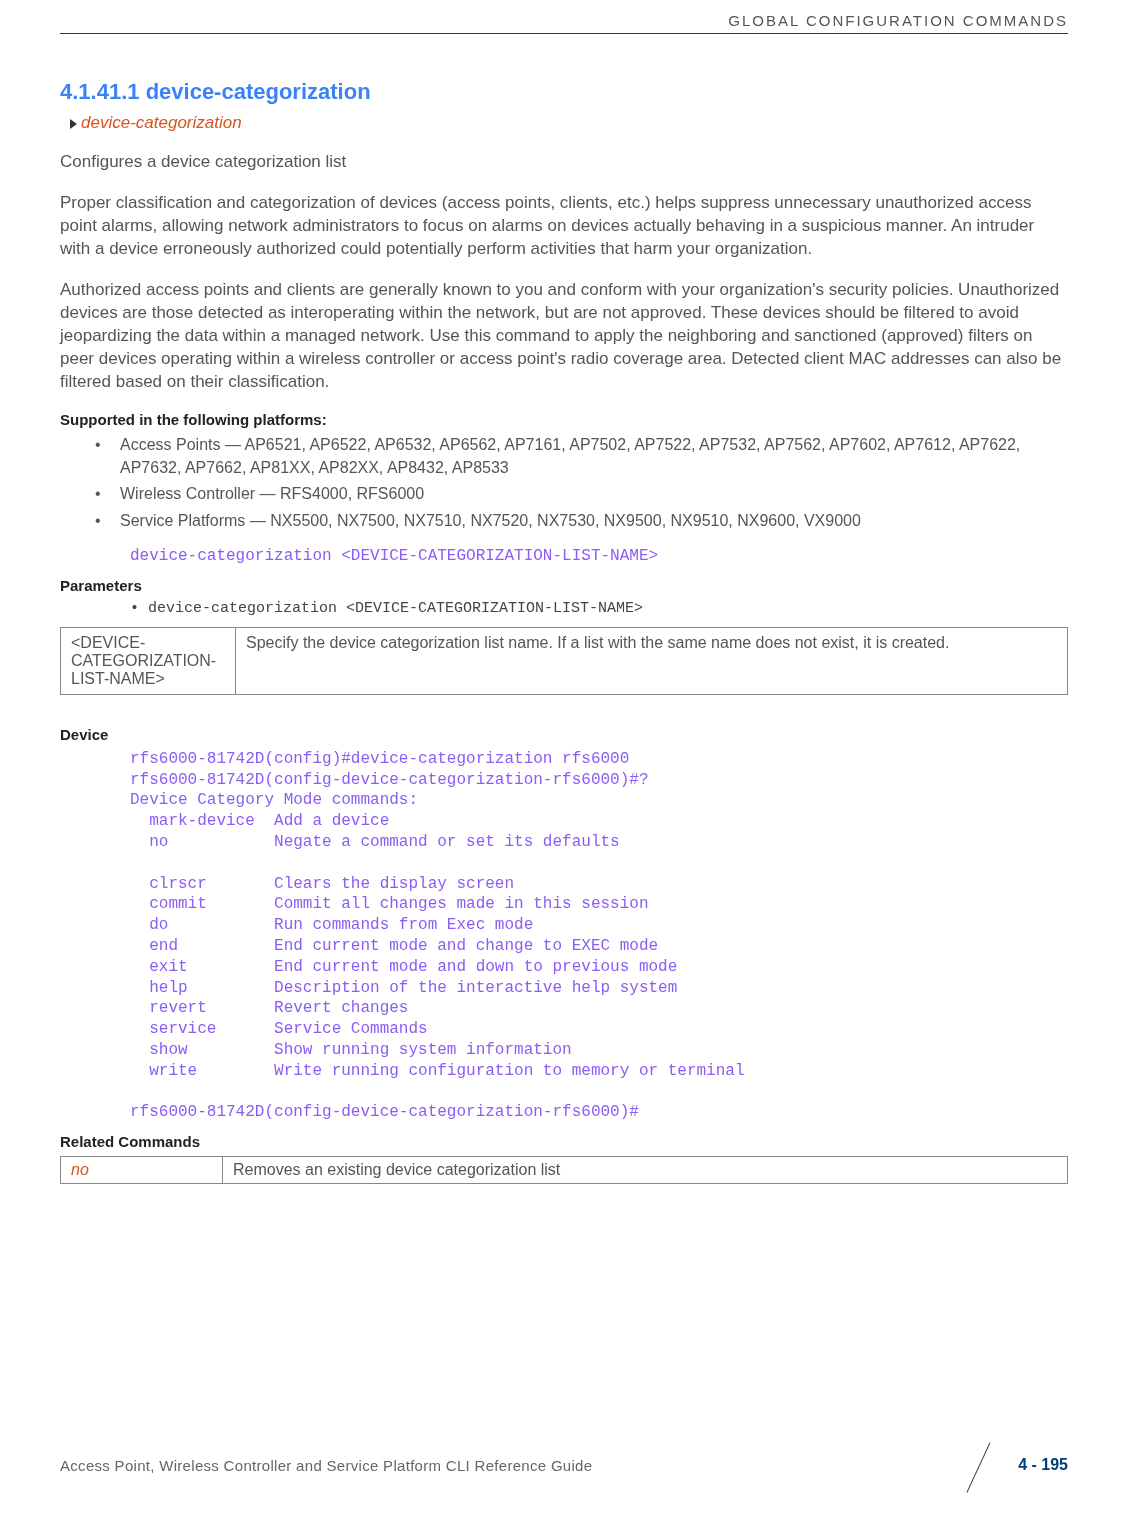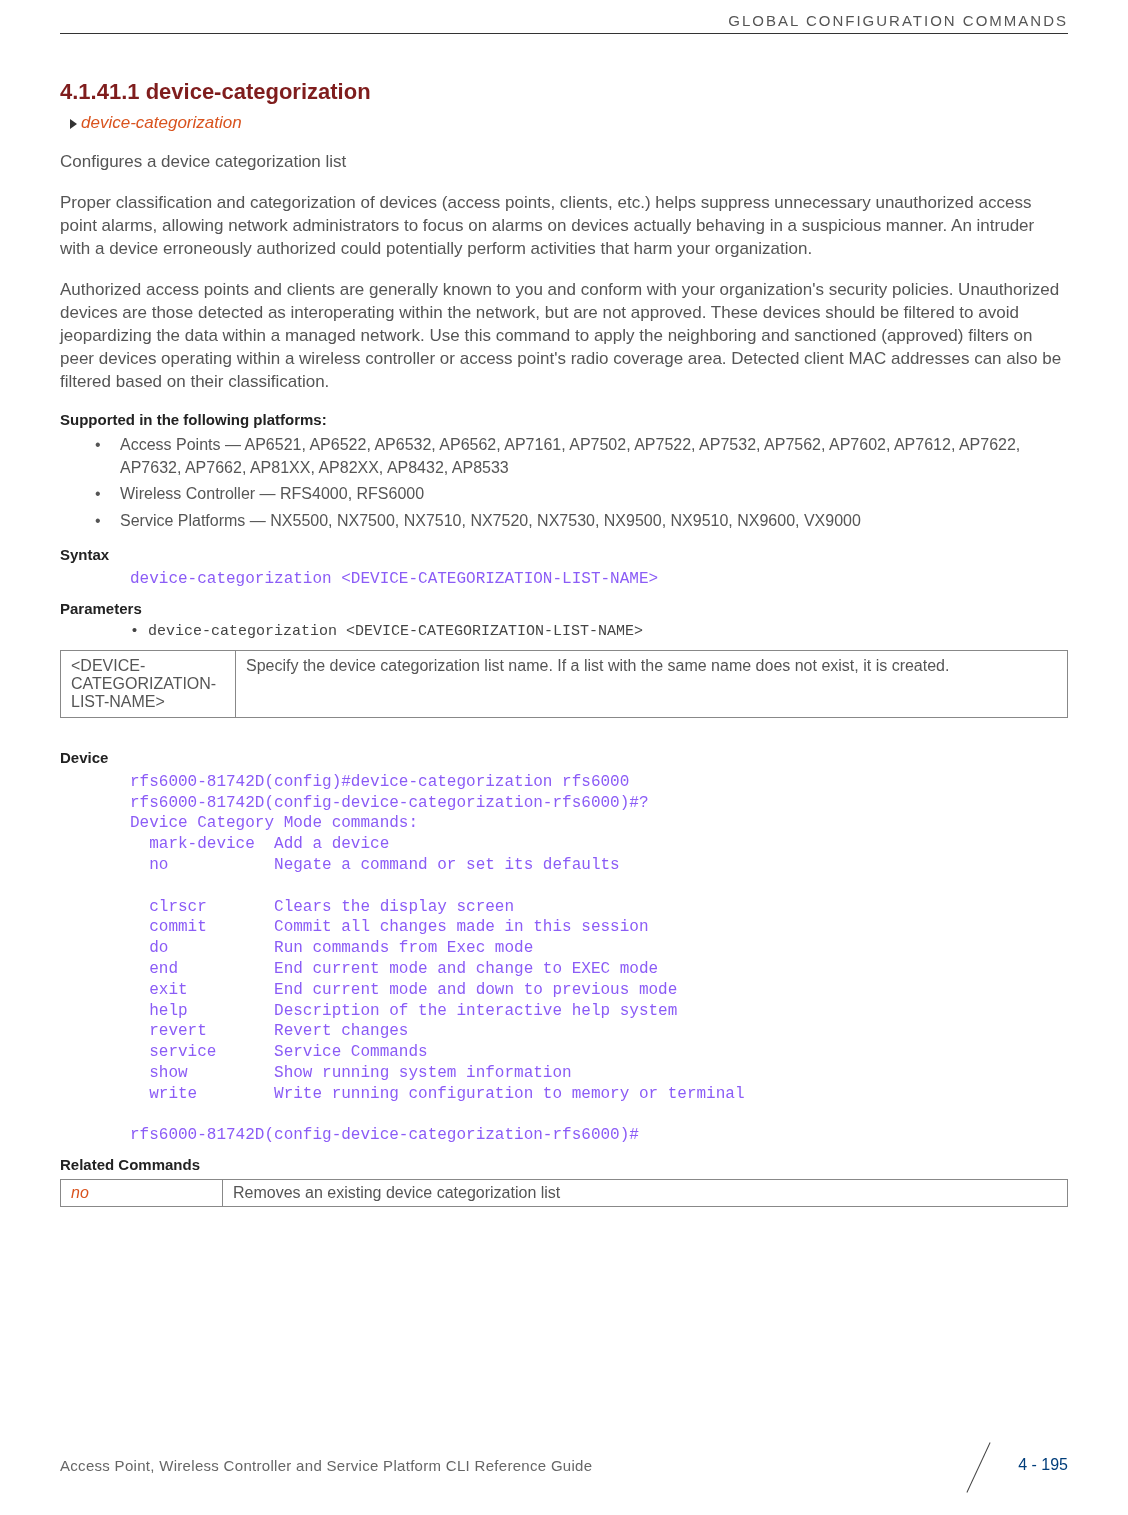--- a/index.html
+++ b/index.html
@@ -26,21 +26,21 @@
       padding-top: 12px;
       font-weight: 300;
     }
     .top-rule {
       border: none;
       border-top: 1px solid #333;
       margin-top: 4px;
       margin-bottom: 45px;
     }
     .section-title {
-      color: #7f1d1d;
+      color: #3b82f6;
       font-size: 22px;
       font-weight: bold;
       margin-bottom: 8px;
     }
     .breadcrumb {
       color: #d9531e;
       font-style: italic;
       font-size: 17px;
       margin-bottom: 18px;
       margin-left: 10px;
@@ -153,20 +153,21 @@
       font-size: 15px;
       color: #666;
     }
     .footer-left {
       letter-spacing: 0.3px;
     }
     .footer-right {
       display: flex;
       align-items: center;
       gap: 20px;
+      font-weight: bold;
     }
     .footer-divider {
       width: 40px;
       height: 40px;
       position: relative;
     }
     .footer-divider::before {
       content: "";
       position: absolute;
       left: 50%;
@@ -197,21 +198,20 @@
   <p class="para">Proper classification and categorization of devices (access points, clients, etc.) helps suppress unnecessary unauthorized access point alarms, allowing network administrators to focus on alarms on devices actually behaving in a suspicious manner. An intruder with a device erroneously authorized could potentially perform activities that harm your organization.</p>
   <p class="para">Authorized access points and clients are generally known to you and conform with your organization's security policies. Unauthorized devices are those detected as interoperating within the network, but are not approved. These devices should be filtered to avoid jeopardizing the data within a managed network. Use this command to apply the neighboring and sanctioned (approved) filters on peer devices operating within a wireless controller or access point's radio coverage area. Detected client MAC addresses can also be filtered based on their classification.</p>
 
   <div class="subheading">Supported in the following platforms:</div>
   <ul class="bullet-list">
     <li>Access Points — AP6521, AP6522, AP6532, AP6562, AP7161, AP7502, AP7522, AP7532, AP7562, AP7602, AP7612, AP7622, AP7632, AP7662, AP81XX, AP82XX, AP8432, AP8533</li>
     <li>Wireless Controller — RFS4000, RFS6000</li>
     <li>Service Platforms — NX5500, NX7500, NX7510, NX7520, NX7530, NX9500, NX9510, NX9600, VX9000</li>
   </ul>
 
-  <div class="subheading">Syntax</div>
   <div class="code-block">device-categorization &lt;DEVICE-CATEGORIZATION-LIST-NAME&gt;</div>
 
   <div class="subheading">Parameters</div>
   <div class="param-bullet">• device-categorization &lt;DEVICE-CATEGORIZATION-LIST-NAME&gt;</div>
   <table class="params-table">
     <tbody>
         <tr>
       <td>&lt;DEVICE-CATEGORIZATION-LIST-NAME&gt;</td>
       <td>Specify the device categorization list name. If a list with the same name does not exist, it is created.</td>
     </tr>

